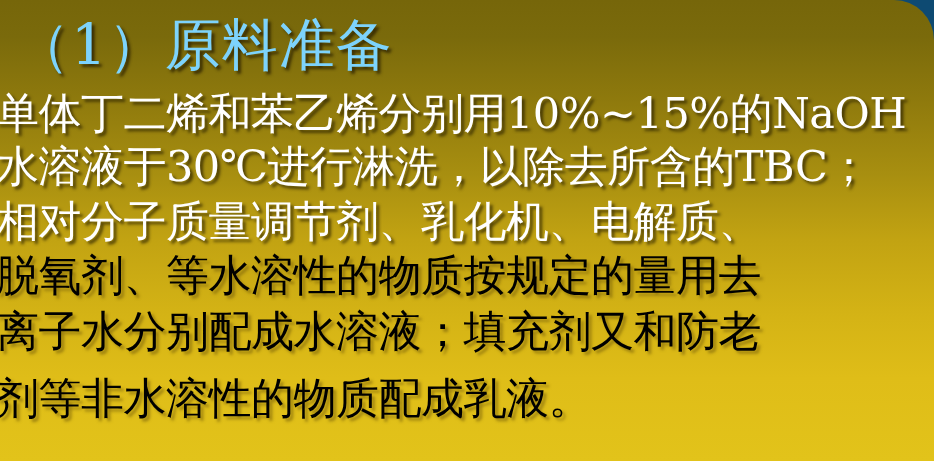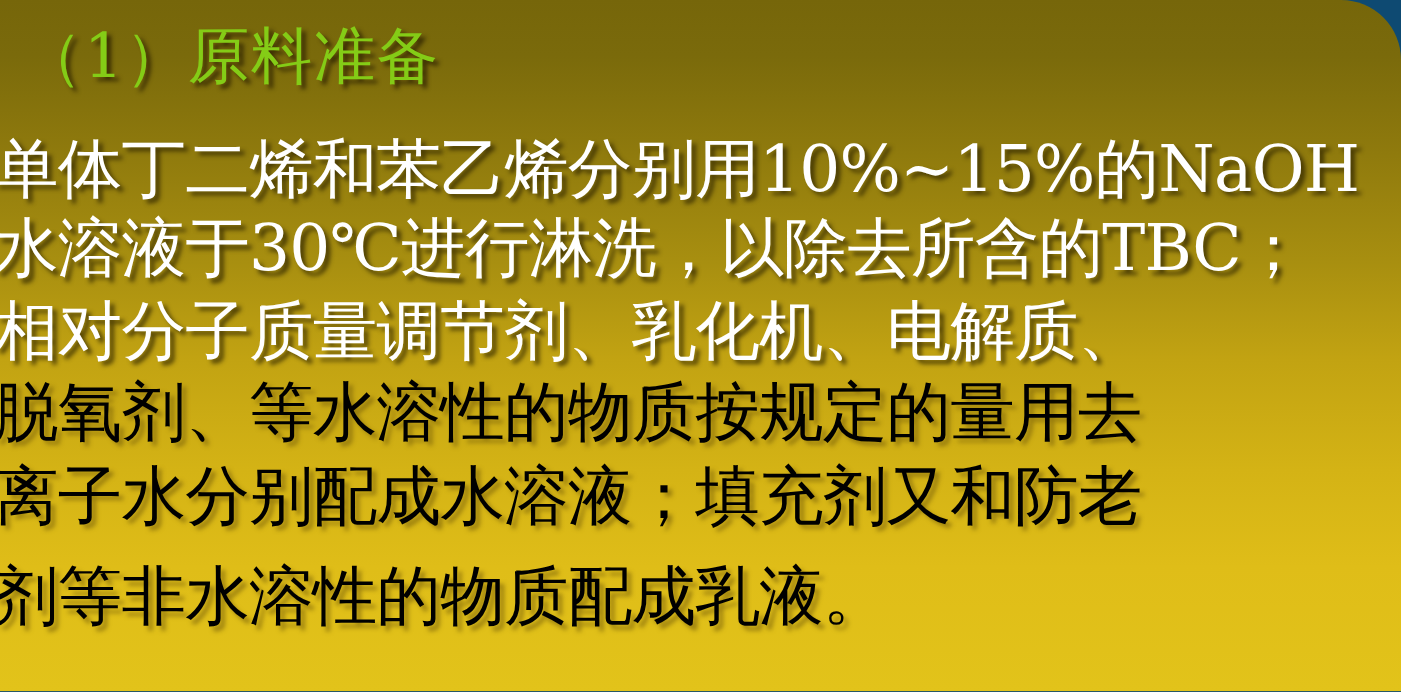--- a/index.html
+++ b/index.html
@@ -45,22 +45,22 @@
   .line {
     white-space: nowrap;
     line-height: 1.0;
     letter-spacing: 0px;
   }
   
   #heading {
     position: absolute;
     left: 14px;
     top: 17px;
-    font-size: 41px;
-    color: #84cc16;
+    font-size: 56px;
+    color: #7dd3fc;
     text-shadow: 3px 3px 3px rgba(40,30,0,0.78);
     letter-spacing: 1px;
   }
   
   .body-line {
     position: absolute;
     left: -4px;
     font-size: 43px;
     letter-spacing: -0.5px;
   }

